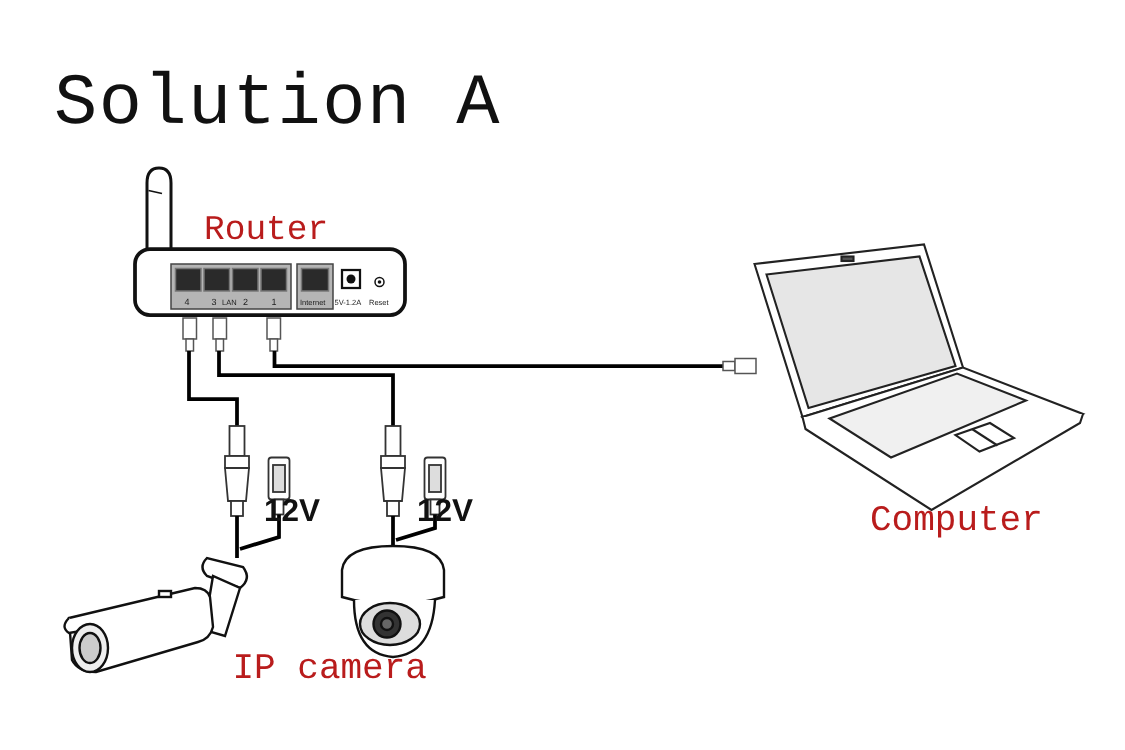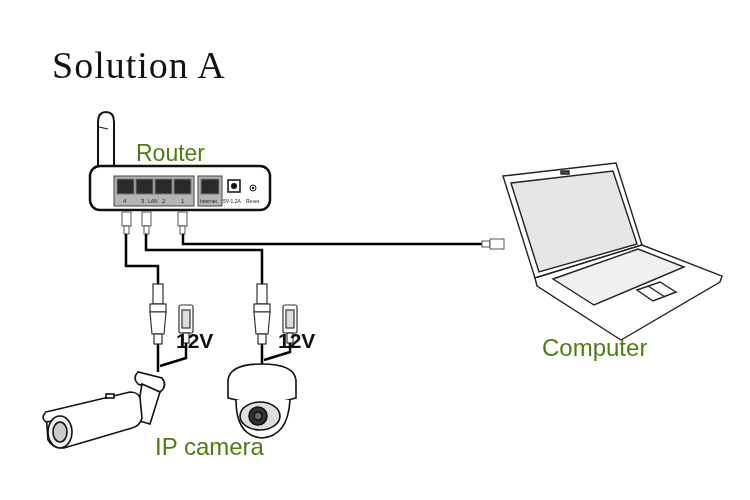--- a/index.html
+++ b/index.html
@@ -1,24 +1,24 @@
 <!DOCTYPE html>
 <html><head>
 <meta charset="utf-8">
 <style>
   html, body { margin: 0; padding: 0; background: #ffffff; }
   body { width: 750px; height: 500px; position: relative; overflow: hidden; font-family: "Liberation Serif", "DejaVu Serif", serif; }
-  .title { position: absolute; left: 52px; top: 43px; font-size: 38px; color: #111; letter-spacing: 1px; }
-  .label-serif { position: absolute; font-family: Liberation Sans, sans-serif; color: #4d7c0f; }
+  .title { position: absolute; left: 36px; top: 43px; font-size: 48px; color: #111; letter-spacing: 1px; font-family: Liberation Mono, monospace; }
+  .label-serif { position: absolute; font-family: Liberation Mono, monospace; color: #b91c1c; }
   .label-sans { position: absolute; font-family: "Liberation Sans", "DejaVu Sans", sans-serif; font-weight: bold; color: #111; margin-top: 48px; }
   #router-label { left: 136px; top: 140px; font-size: 23px; }
   #v1 { left: 176px; top: 281px; font-size: 21px; }
   #v2 { left: 278px; top: 281px; font-size: 21px; }
   #ipcam-label { left: 155px; top: 433px; font-size: 24px; }
-  #computer-label { left: 542px; top: 334px; font-size: 24px; }
+  #computer-label { left: 580px; top: 334px; font-size: 24px; }
   svg.diagram { position: absolute; left: 0; top: 0; }
   .port-lbl { font-family: "Liberation Sans", sans-serif; font-size: 6px; fill: #222; }
   .port-lbl-s { font-family: "Liberation Sans", sans-serif; font-size: 5px; fill: #222; }
 </style>
 </head>
 <body>
 
 <div class="title">Solution A</div>
 
 <svg class="diagram" width="750" height="500" viewBox="0 0 750 500">

